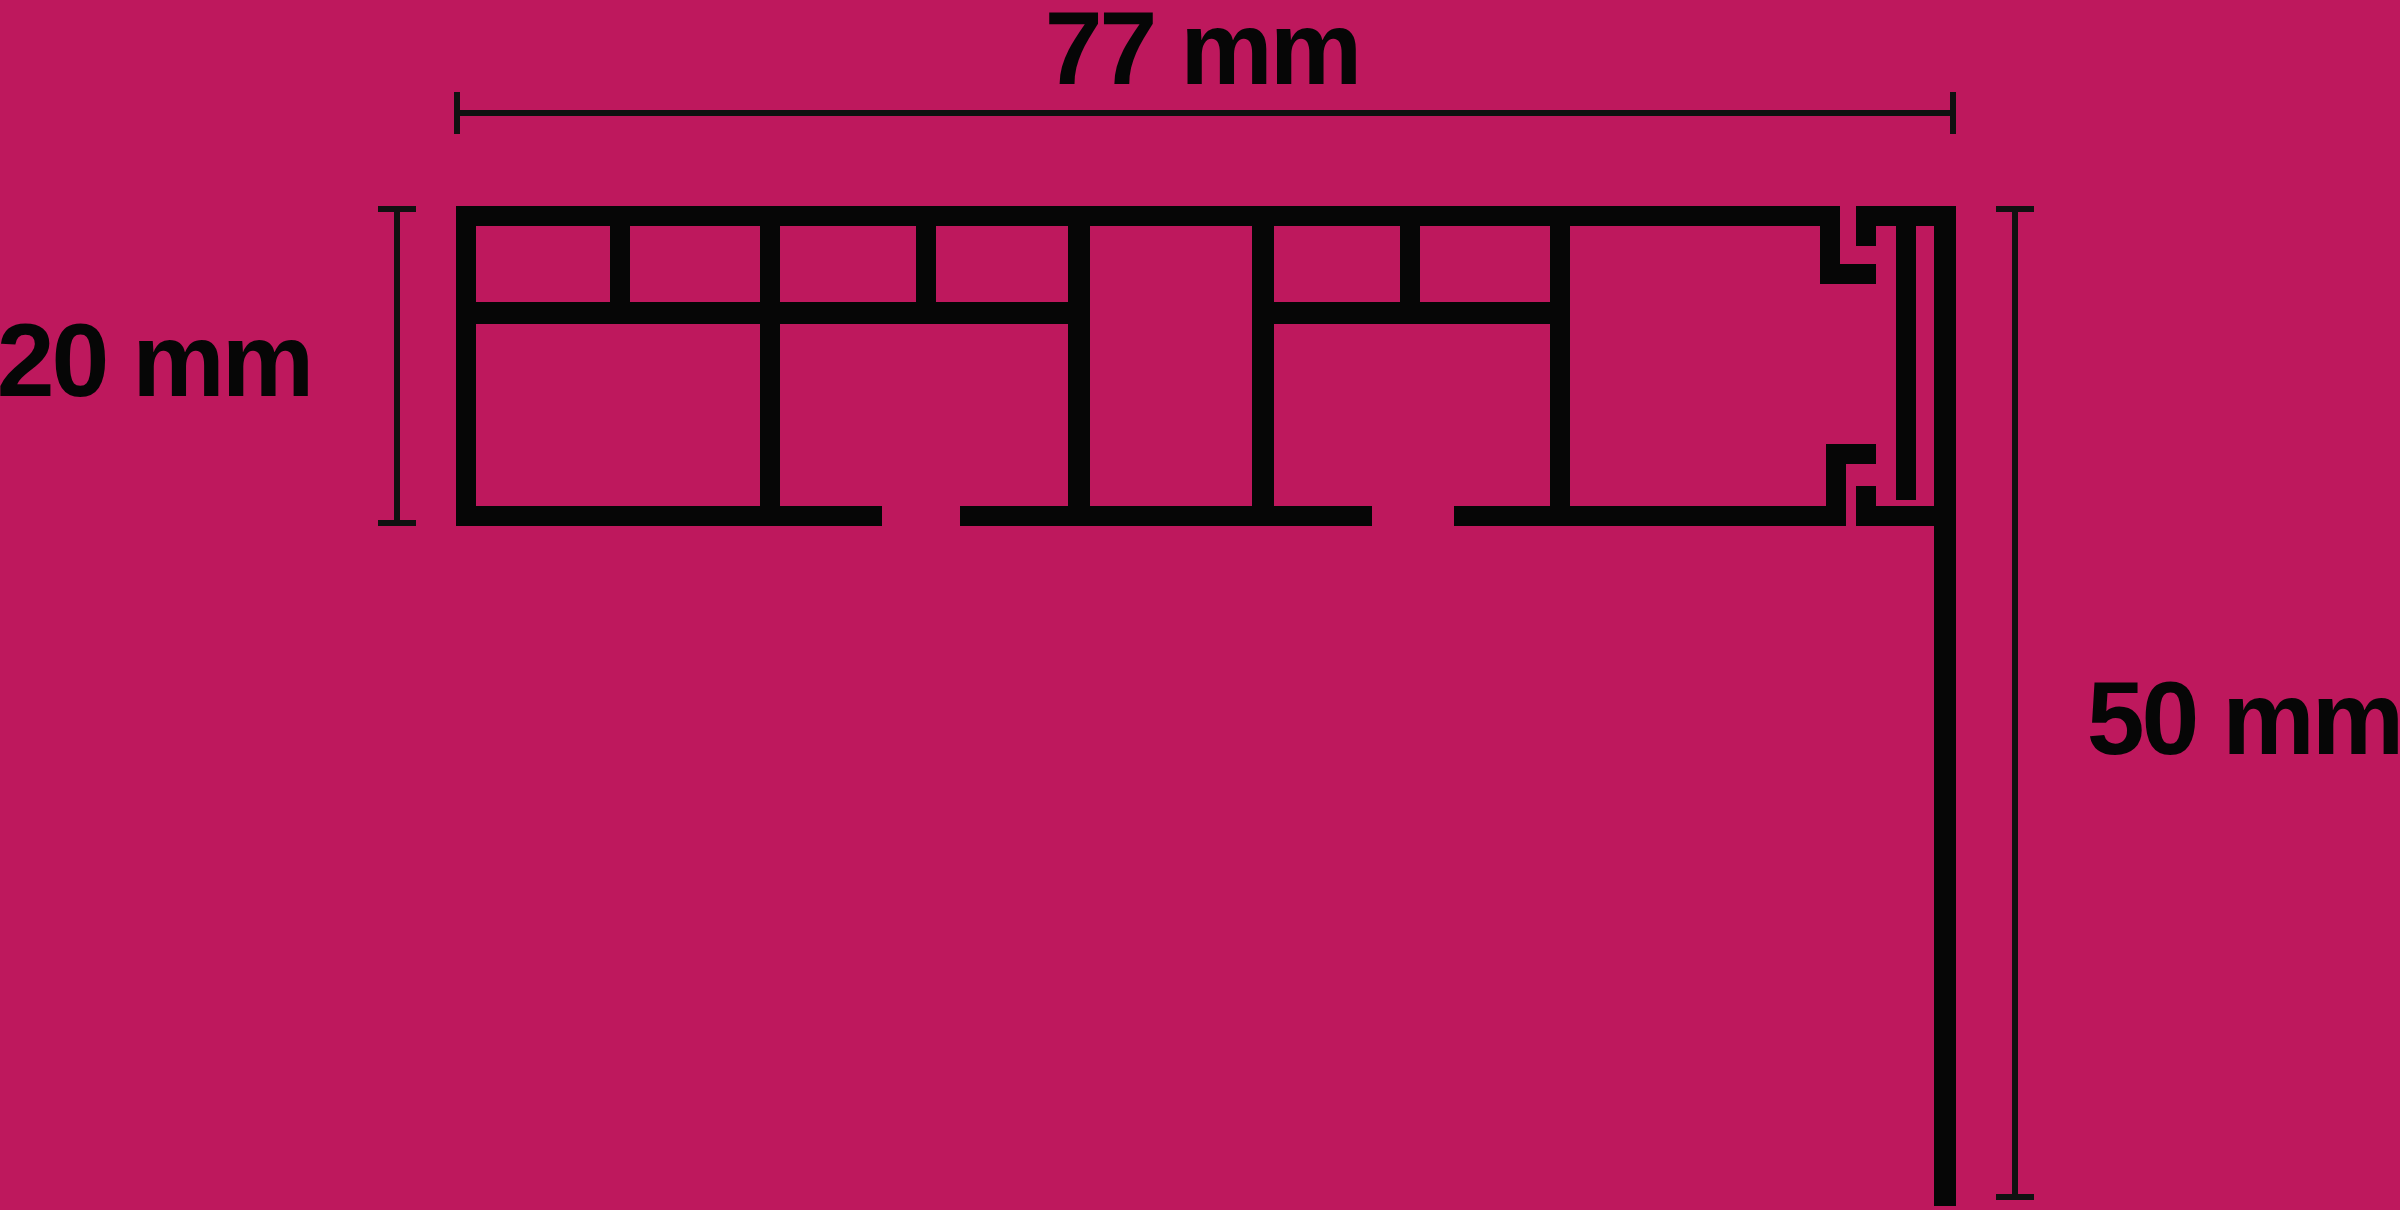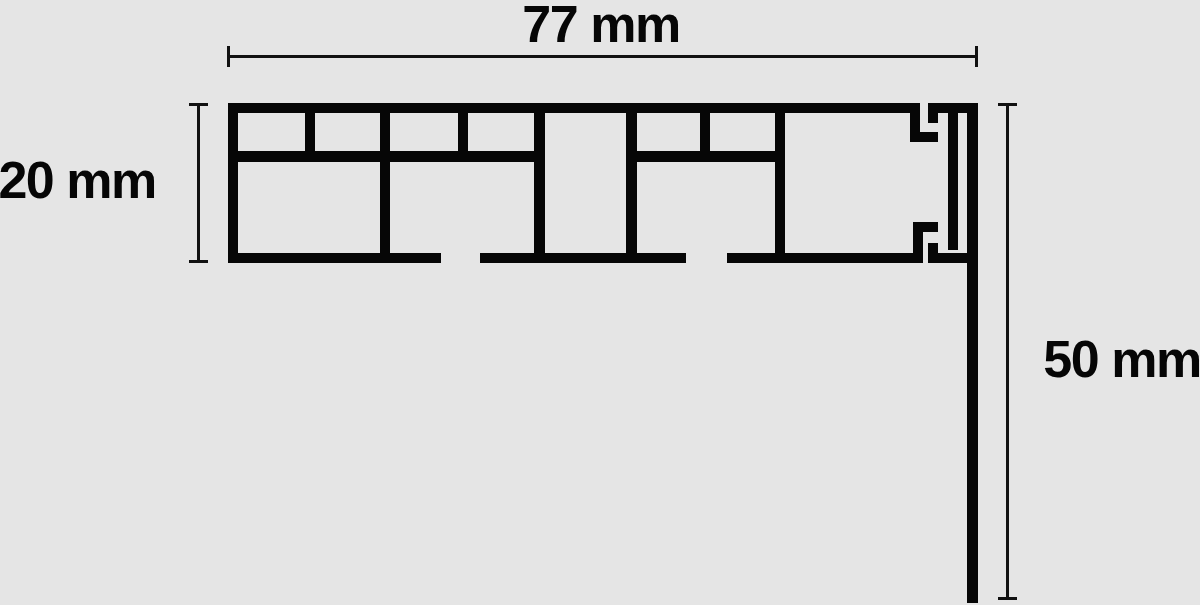--- a/index.html
+++ b/index.html
@@ -5,21 +5,21 @@
   html, body {
     margin: 0;
     padding: 0;
     background: #ffffff;
     font-family: "Liberation Sans", "DejaVu Sans", sans-serif;
   }
   .stage {
     position: relative;
     width: 1200px;
     height: 605px;
-    background: #e5e5e5;
+    background: #be185d;
     overflow: hidden;
   }
   svg { display: block; }
   .dim-label {
     font-family: "Liberation Sans", "DejaVu Sans", sans-serif;
     font-weight: bold;
     font-size: 52px;
     letter-spacing: -1.5px;
     fill: #060606;
   }

